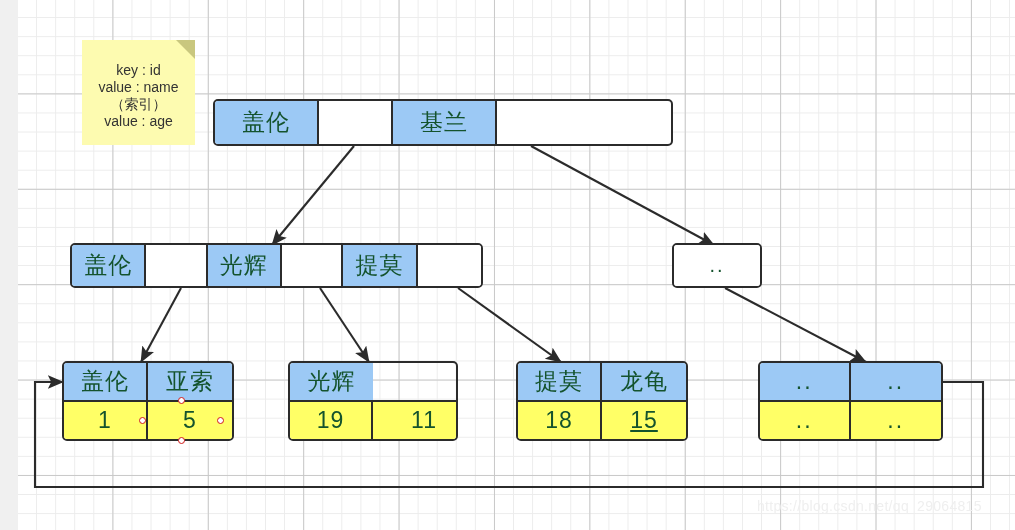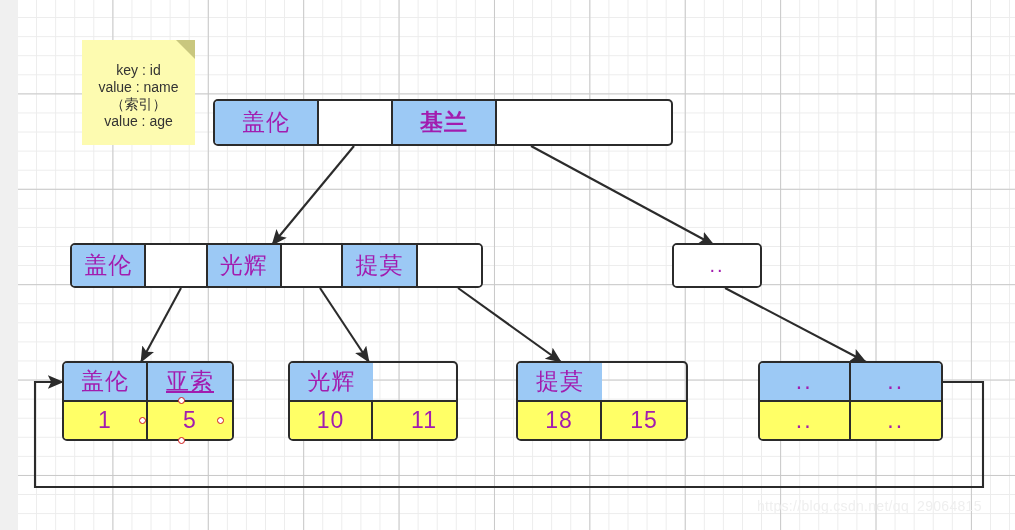--- a/index.html
+++ b/index.html
@@ -74,21 +74,21 @@
     border-radius: 5px;
     background: #ffffff;
     overflow: hidden;
   }
   .cell {
     box-sizing: border-box;
     display: flex;
     align-items: center;
     justify-content: center;
     font-size: 23px;
-    color: #a21caf;
+    color: #14532d;
     border-right: 2.2px solid #2b2b2b;
     letter-spacing: 1px;
   }
   .cell:last-child { border-right: none; }
   .cell.key   { background: #9cc9f5; }
   .cell.empty { background: #ffffff; }
   .cell.val   { background: #ffff66; }
 
   
   .leaf {
@@ -169,70 +169,71 @@
     <div id="sticky-fold"></div>
     <div class="note-text">key : id
 value : name
 （索引）
 value : age</div>
   </div>
 
   <div class="node" style="left:213px; top:99px; width:460px; height:47px;">
     <div class="cell key" style="width:104px;">盖伦</div>
     <div class="cell empty" style="width:74px;"></div>
-    <div class="cell key" style="width:104px;font-weight:bold;">基兰</div>
+    <div class="cell key" style="width:104px;">基兰</div>
     <div class="cell empty" style="width:74px;"></div>
   </div>
 
   <div class="node" style="left:70px; top:243px; width:413px; height:45px;">
     <div class="cell key" style="width:75px;">盖伦</div>
     <div class="cell empty" style="width:62px;"></div>
     <div class="cell key" style="width:75px;">光辉</div>
     <div class="cell empty" style="width:62px;"></div>
     <div class="cell key" style="width:75px;">提莫</div>
     <div class="cell empty" style="width:64px;"></div>
   </div>
 
   <div class="node" style="left:672px; top:243px; width:90px; height:45px;">
     <div class="cell empty dots" style="width:100%;">..</div>
   </div>
 
   <div class="leaf" style="left:62px; top:361px; width:172px; height:80px;">
     <div class="leaf-row top">
       <div class="cell key" style="width:50%;">盖伦</div>
-      <div class="cell key" style="width:50%;text-decoration:underline;">亚索</div>
+      <div class="cell key" style="width:50%;">亚索</div>
     </div>
     <div class="leaf-row">
       <div class="cell val" style="width:50%;">1</div>
       <div class="cell val" style="width:50%;">5</div>
     </div>
   </div>
 
   <div class="handle" style="left:178px; top:397px;"></div>
   <div class="handle" style="left:139px; top:417px;"></div>
   <div class="handle" style="left:217px; top:417px;"></div>
   <div class="handle" style="left:178px; top:437px;"></div>
 
   <div class="leaf" style="left:288px; top:361px; width:170px; height:80px;">
     <div class="leaf-row top">
       <div class="cell key" style="width:50%;">光辉</div>
     </div>
     <div class="leaf-row">
-      <div class="cell val" style="width:50%;">10</div>
+      <div class="cell val" style="width:50%;">19</div>
       <div class="cell val" style="width:50%;padding-left:19px;">11</div>
     </div>
   </div>
 
   <div class="leaf" style="left:516px; top:361px; width:172px; height:80px;">
     <div class="leaf-row top">
       <div class="cell key" style="width:50%;">提莫</div>
+      <div class="cell key" style="width:50%;">龙龟</div>
     </div>
     <div class="leaf-row">
       <div class="cell val" style="width:50%;">18</div>
-      <div class="cell val" style="width:50%;">15</div>
+      <div class="cell val" style="width:50%;text-decoration:underline;">15</div>
     </div>
   </div>
 
   <div class="leaf" style="left:758px; top:361px; width:185px; height:80px;">
     <div class="leaf-row top">
       <div class="cell key dots" style="width:50%;">..</div>
       <div class="cell key dots" style="width:50%;">..</div>
     </div>
     <div class="leaf-row">
       <div class="cell val dots" style="width:50%;">..</div>

